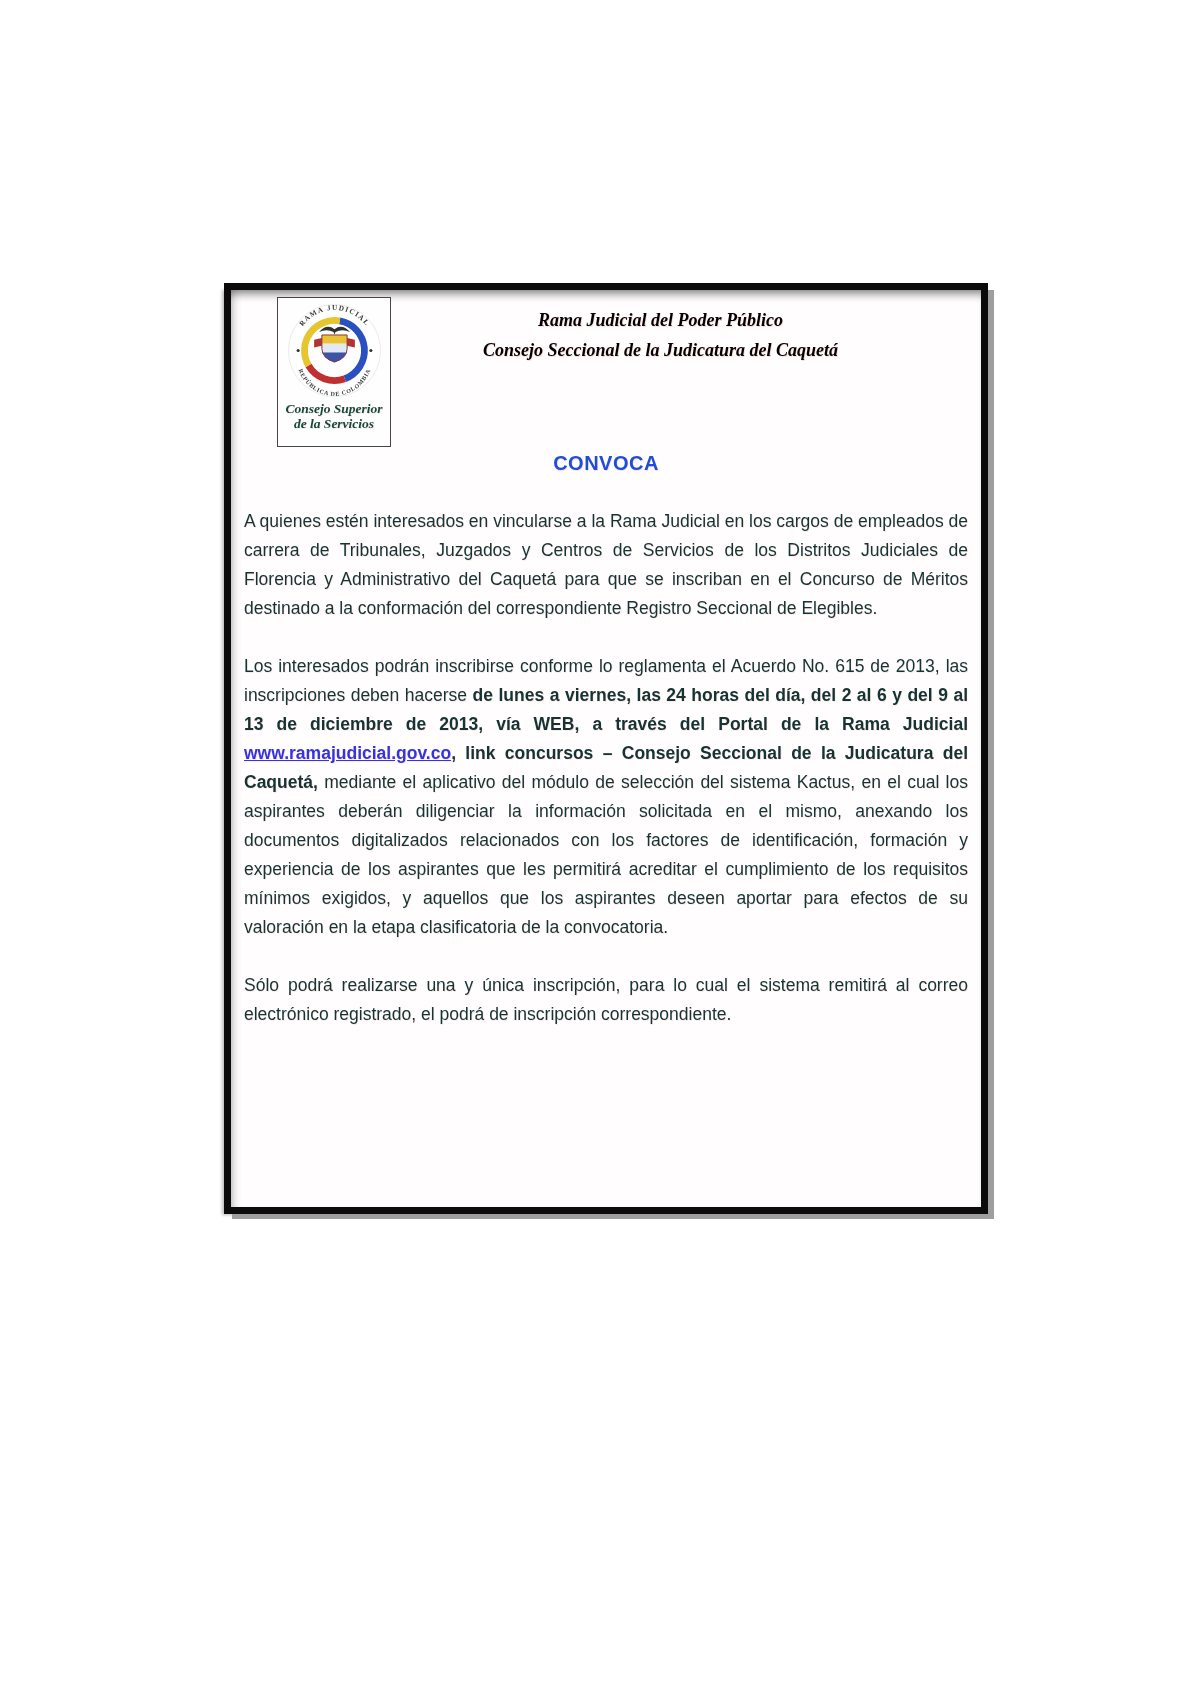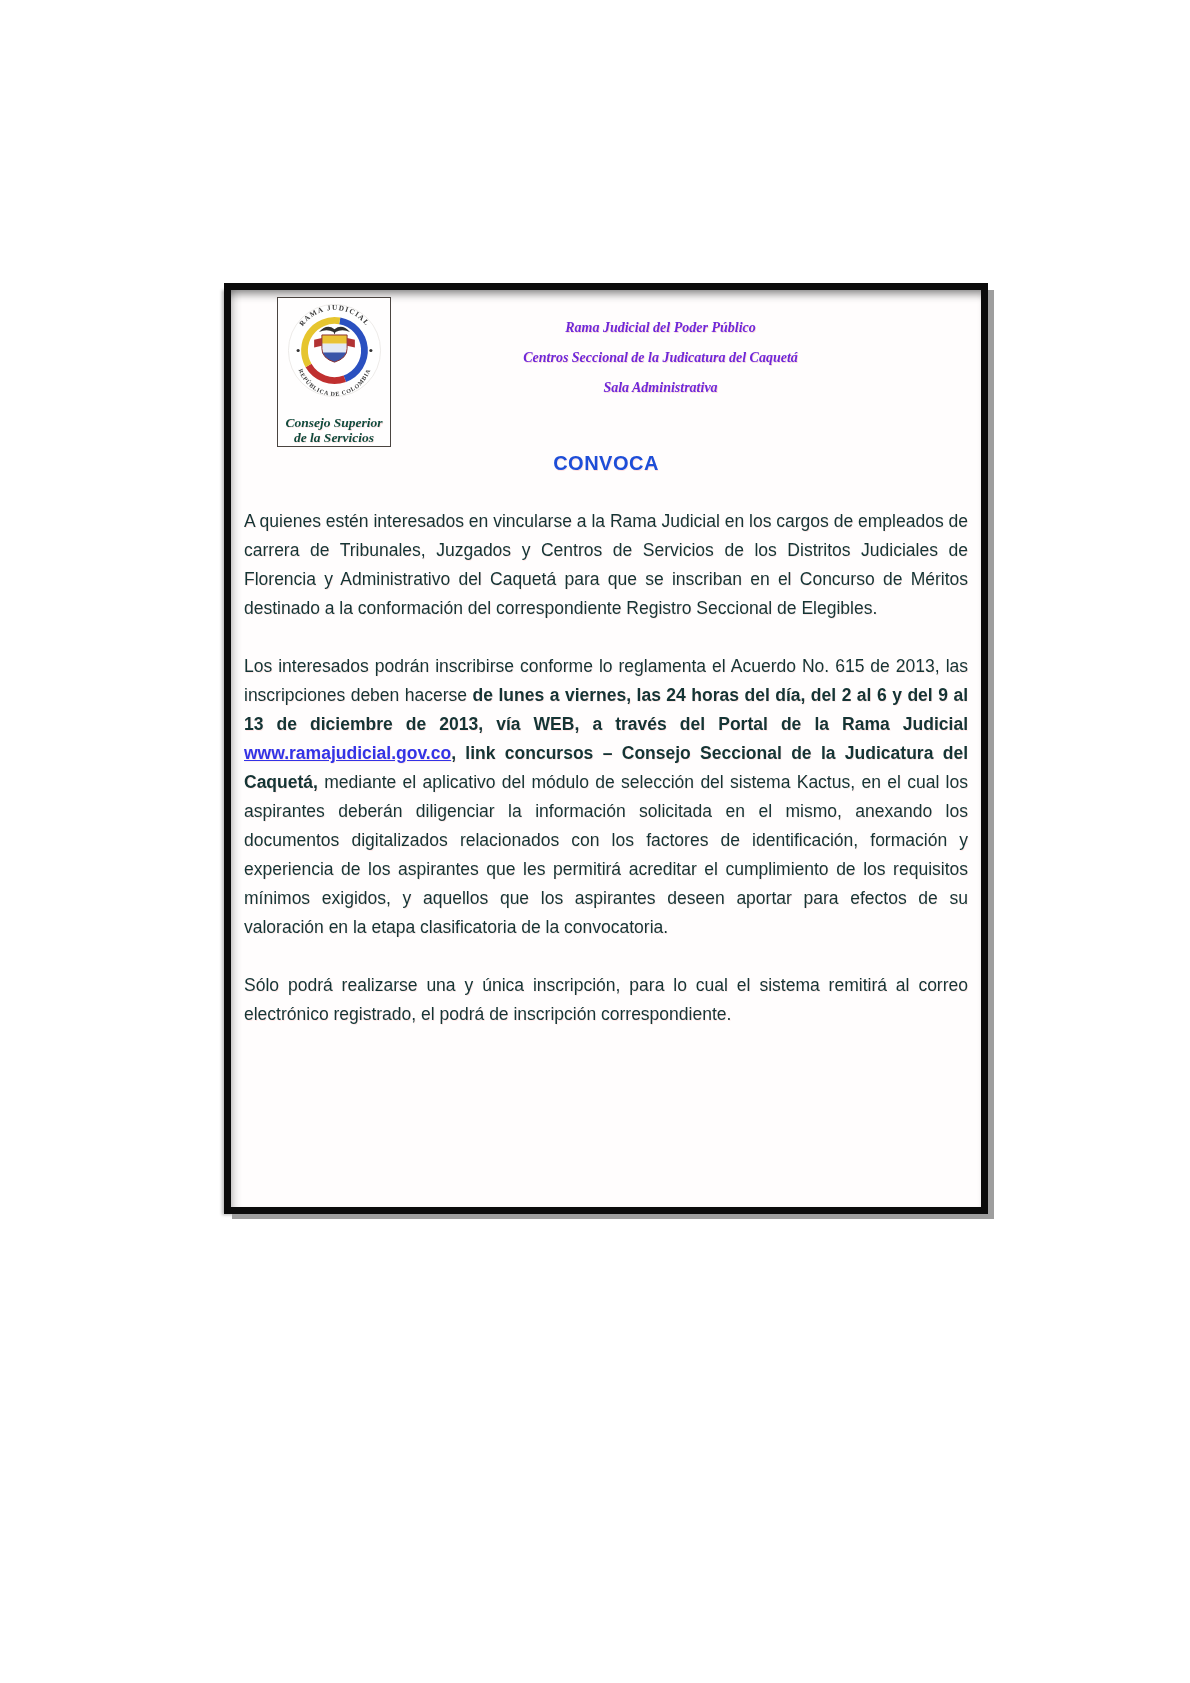--- a/index.html
+++ b/index.html
@@ -38,35 +38,35 @@
   }
   .logo-box svg { margin-top: 4px; }
   .logo-caption {
     font-family: "Liberation Serif", serif;
     font-style: italic;
     font-weight: bold;
     font-size: 13.5px;
     line-height: 15px;
     color: #114a3c;
     text-align: center;
-    margin-top: 16px;
+    margin-top: 2px;
     text-shadow: 0.6px 0.6px 0 rgba(255,150,150,0.25);
   }
 
   .header-titles {
     flex: 1;
-    margin-top: 16px;
+    margin-top: 8px;
     padding-right: 38px;
     text-align: center;
     font-family: "Liberation Serif", serif;
     font-style: italic;
     font-weight: bold;
-    font-size: 14px;
+    font-size: 18px;
     line-height: 30px;
-    color: #6d28d9;
+    color: #000000;
     text-shadow: 0.8px 0.8px 0 rgba(255,130,130,0.28);
   }
 
   .convoca {
     margin-top: 3px;
     text-align: center;
     font-weight: bold;
     font-size: 20px;
     letter-spacing: 0.5px;
     color: #1d4ed8;
@@ -132,22 +132,21 @@
           <path d="M37,34 H63 V48 Q63,58 50,62 Q37,58 37,48 Z" fill="none" stroke="#8a3030" stroke-width="1"></path>
         </svg>
         <div class="logo-caption">
           <div>Consejo Superior</div>
           <div>de la Servicios</div>
         </div>
       </div>
 
       <div class="header-titles">
         <div>Rama Judicial del Poder Público</div>
-        <div>Centros Seccional de la Judicatura del Caquetá</div>
-        <div>Sala Administrativa</div>
+        <div>Consejo Seccional de la Judicatura del Caquetá</div>
       </div>
 
     </div>
 
     <div class="convoca">CONVOCA</div>
 
     <div class="body-text">
       <p>A quienes estén interesados en vincularse a la Rama Judicial en los cargos de empleados de carrera de Tribunales, Juzgados y Centros de Servicios de los Distritos Judiciales de Florencia y Administrativo del Caquetá para que se inscriban en el Concurso de Méritos destinado a la conformación del correspondiente Registro Seccional de Elegibles.</p>
 
       <p><span>Los interesados podrán inscribirse conforme lo reglamenta el Acuerdo No. 615 de 2013, las inscripciones deben hacerse </span><span class="b">de lunes a viernes, las 24 horas del día, del 2 al 6 y del 9 al 13 de diciembre de 2013, vía WEB, a través del Portal de la Rama Judicial </span><span class="weblink" style="color: rgb(51, 51, 230);">www.ramajudicial.gov.co</span><span class="b">, link concursos – Consejo Seccional de la Judicatura del Caquetá, </span><span>mediante el aplicativo del módulo de selección del sistema Kactus, en el cual los aspirantes deberán diligenciar la información solicitada en el mismo, anexando los documentos digitalizados relacionados con los factores de identificación, formación y experiencia de los aspirantes que les permitirá acreditar el cumplimiento de los requisitos mínimos exigidos, y aquellos que los aspirantes deseen aportar para efectos de su valoración en la etapa clasificatoria de la convocatoria.</span></p>

